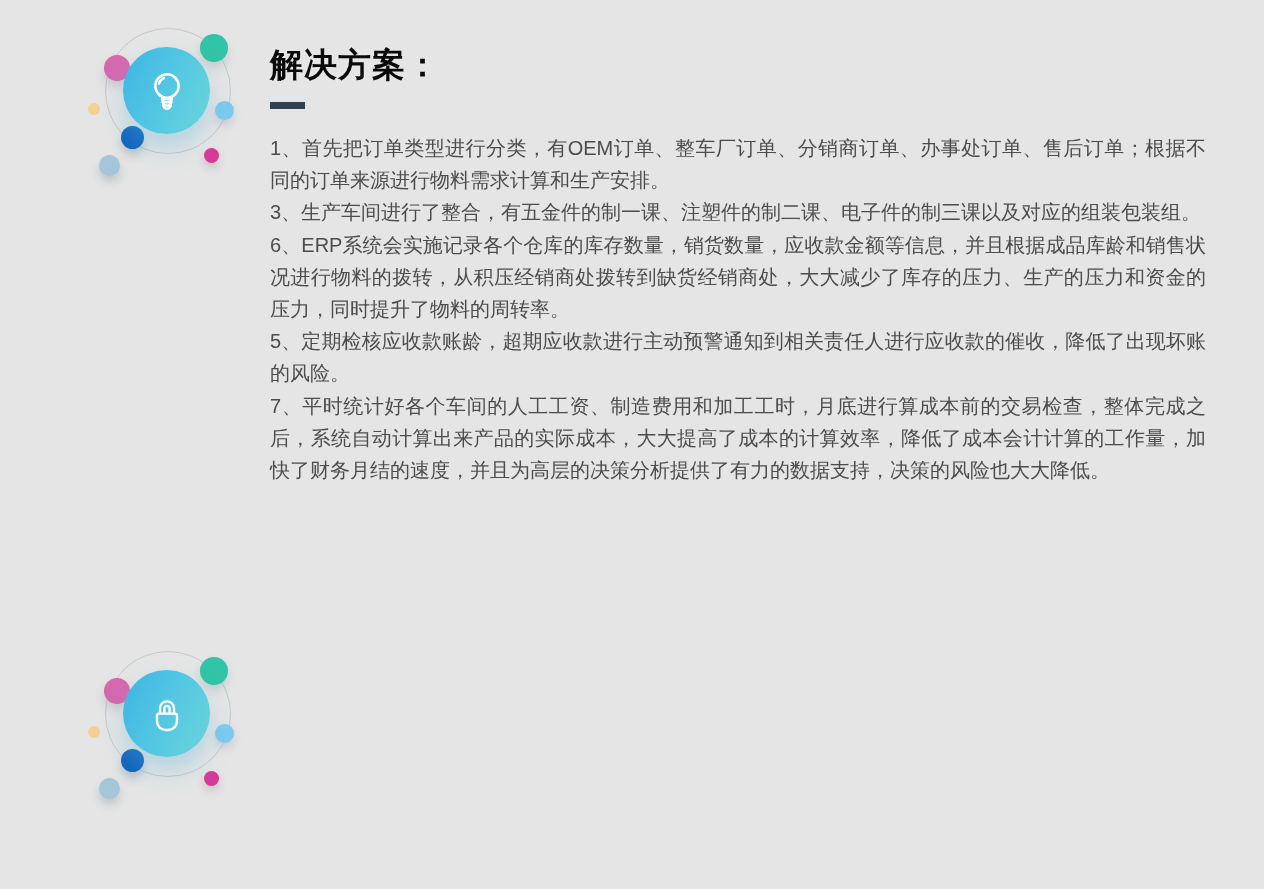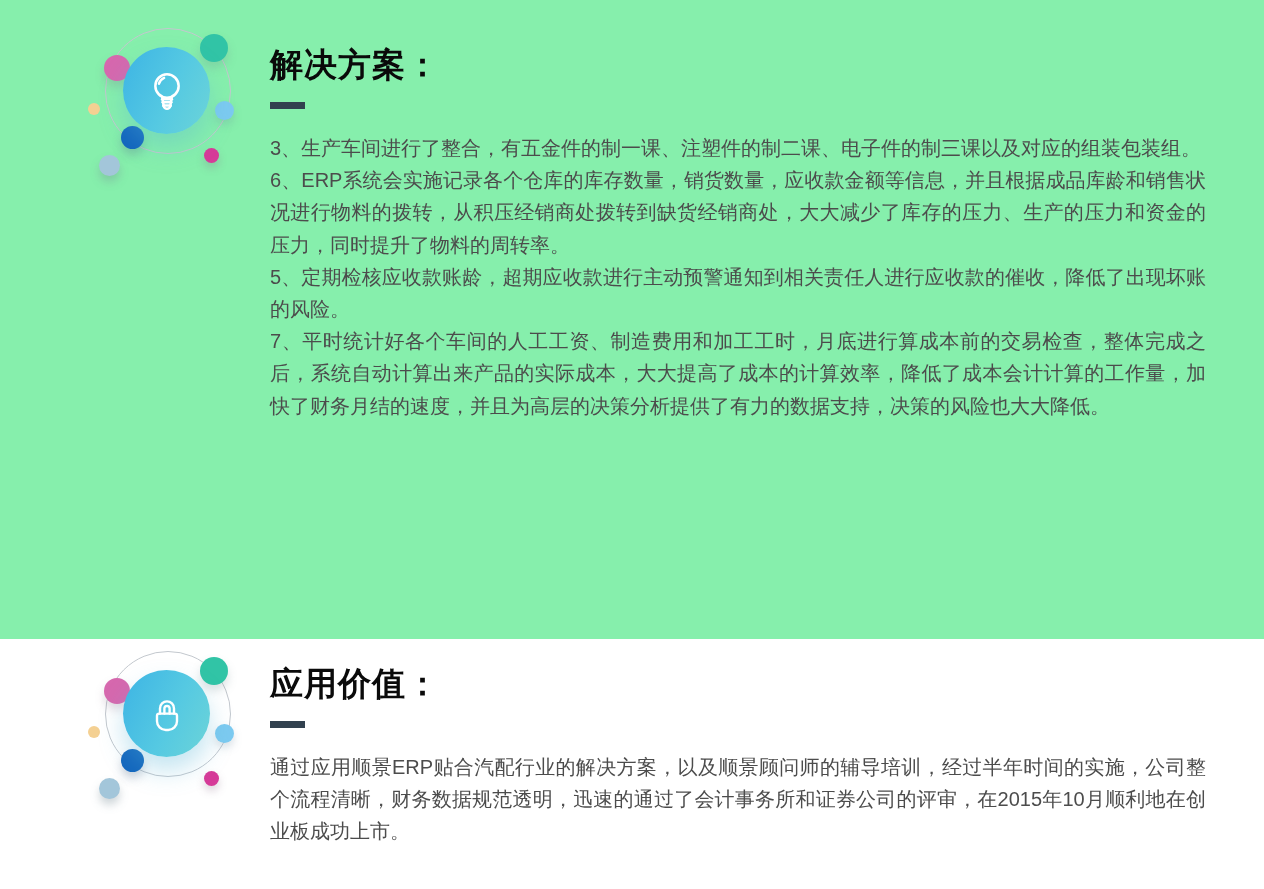--- a/index.html
+++ b/index.html
@@ -2,21 +2,21 @@
 <html><head>
 <meta charset="utf-8">
 <style>
   html, body { margin: 0; padding: 0; }
   body {
     width: 1264px; height: 889px;
     background: #ffffff;
     overflow: hidden;
     font-family: "Liberation Sans", "DejaVu Sans", sans-serif;
   }
-  .page { position: relative; width: 1264px; height: 639px; background: #86efac; }
+  .page { position: relative; width: 1264px; height: 889px; background: #e5e5e5; }
 
   .case-section { position: absolute; left: 0; width: 1264px; }
   #section-solution { top: 0; height: 623px; }
   #section-value { top: 623px; height: 266px; }
 
   
   .badge { position: absolute; left: 86px; top: 22px; width: 150px; height: 160px; }
   .ring {
     position: absolute; left: 19px; top: 6px;
     width: 124px; height: 124px;
@@ -82,20 +82,21 @@
           <path d="M19.8 34.8h8.4"></path>
           <path d="M20.4 37.8h7.2"></path>
           <path d="M20.9 38.6a3.2 3.2 0 0 0 6.2 0"></path>
         </svg>
       </div>
     </div>
     <div class="content">
       <h2 class="title">解决方案：</h2>
       <div class="dash"></div>
       <div class="body-text">
+        <p>1、首先把订单类型进行分类，有OEM订单、整车厂订单、分销商订单、办事处订单、售后订单；根据不同的订单来源进行物料需求计算和生产安排。</p>
         <p>3、生产车间进行了整合，有五金件的制一课、注塑件的制二课、电子件的制三课以及对应的组装包装组。</p>
         <p>6、ERP系统会实施记录各个仓库的库存数量，销货数量，应收款金额等信息，并且根据成品库龄和销售状况进行物料的拨转，从积压经销商处拨转到缺货经销商处，大大减少了库存的压力、生产的压力和资金的压力，同时提升了物料的周转率。</p>
         <p>5、定期检核应收款账龄，超期应收款进行主动预警通知到相关责任人进行应收款的催收，降低了出现坏账的风险。</p>
         <p>7、平时统计好各个车间的人工工资、制造费用和加工工时，月底进行算成本前的交易检查，整体完成之后，系统自动计算出来产品的实际成本，大大提高了成本的计算效率，降低了成本会计计算的工作量，加快了财务月结的速度，并且为高层的决策分析提供了有力的数据支持，决策的风险也大大降低。</p>
       </div>
     </div>
   </section>
 
   <section class="case-section" id="section-value">
     <div class="badge">
@@ -108,22 +109,15 @@
       <span class="dot d-magenta"></span>
       <span class="dot d-paleblue"></span>
       <div class="orb">
         <svg width="48" height="48" viewBox="0 0 48 48" fill="none" stroke="#ffffff" stroke-width="2.4" stroke-linecap="round" stroke-linejoin="round">
           <path d="M17 23.6v-5.2a7 7 0 0 1 14 0v5.2"></path>
           <path d="M21.4 23.6v-5a2.6 2.6 0 0 1 5.2 0v5"></path>
           <path d="M16.2 23.6h15.6a2.2 2.2 0 0 1 2.2 2.2v5.4a8.8 8.8 0 0 1-8.8 8.8h-2.4a8.8 8.8 0 0 1-8.8-8.8v-5.4a2.2 2.2 0 0 1 2.2-2.2z"></path>
         </svg>
       </div>
     </div>
-    <div class="content">
-      <h2 class="title">应用价值：</h2>
-      <div class="dash"></div>
-      <div class="body-text">
-        <p>通过应用顺景ERP贴合汽配行业的解决方案，以及顺景顾问师的辅导培训，经过半年时间的实施，公司整个流程清晰，财务数据规范透明，迅速的通过了会计事务所和证券公司的评审，在2015年10月顺利地在创业板成功上市。</p>
-      </div>
-    </div>
   </section>
 
 </div>
 
 </body></html>

